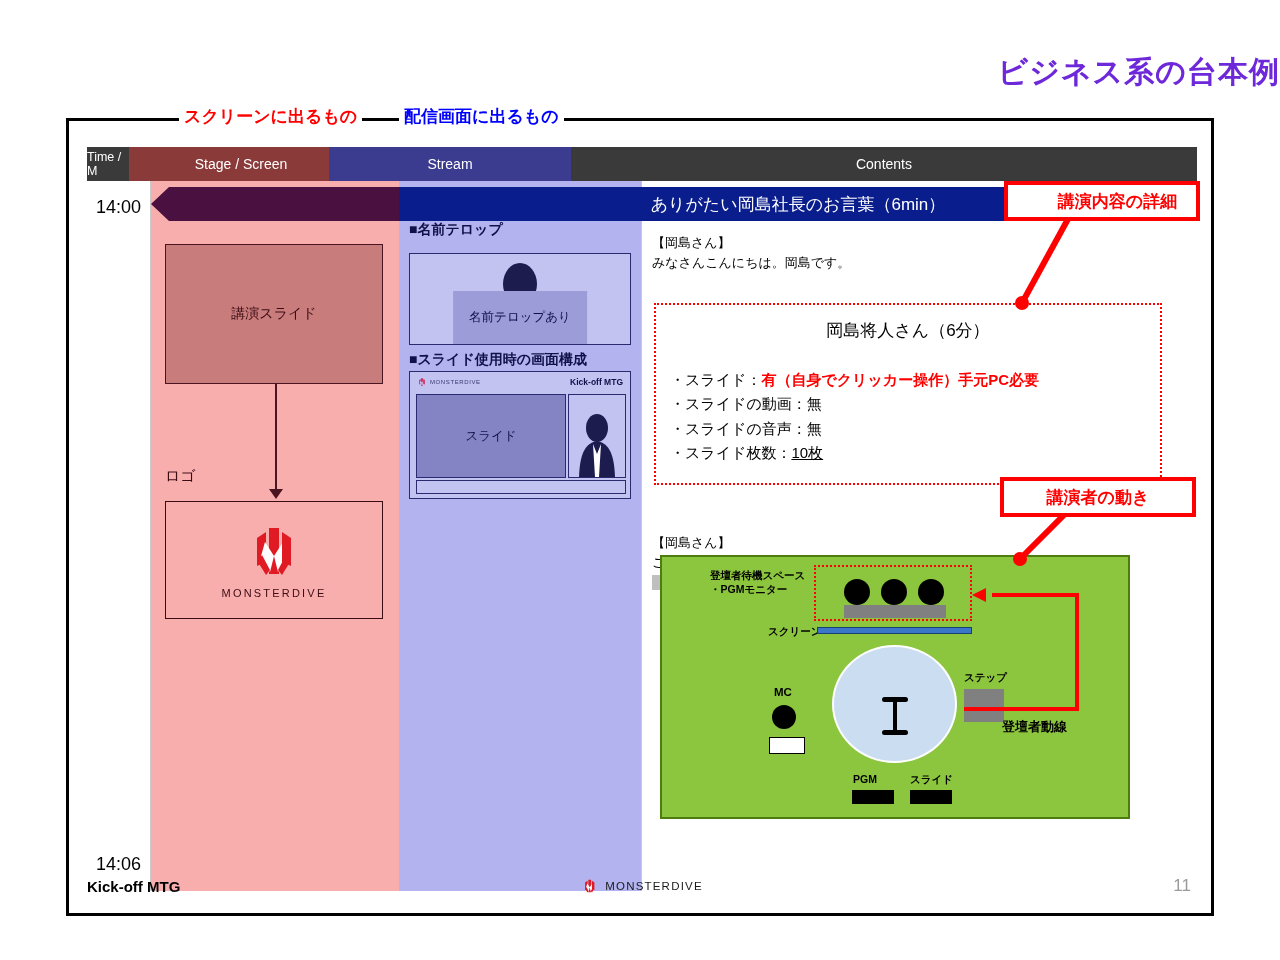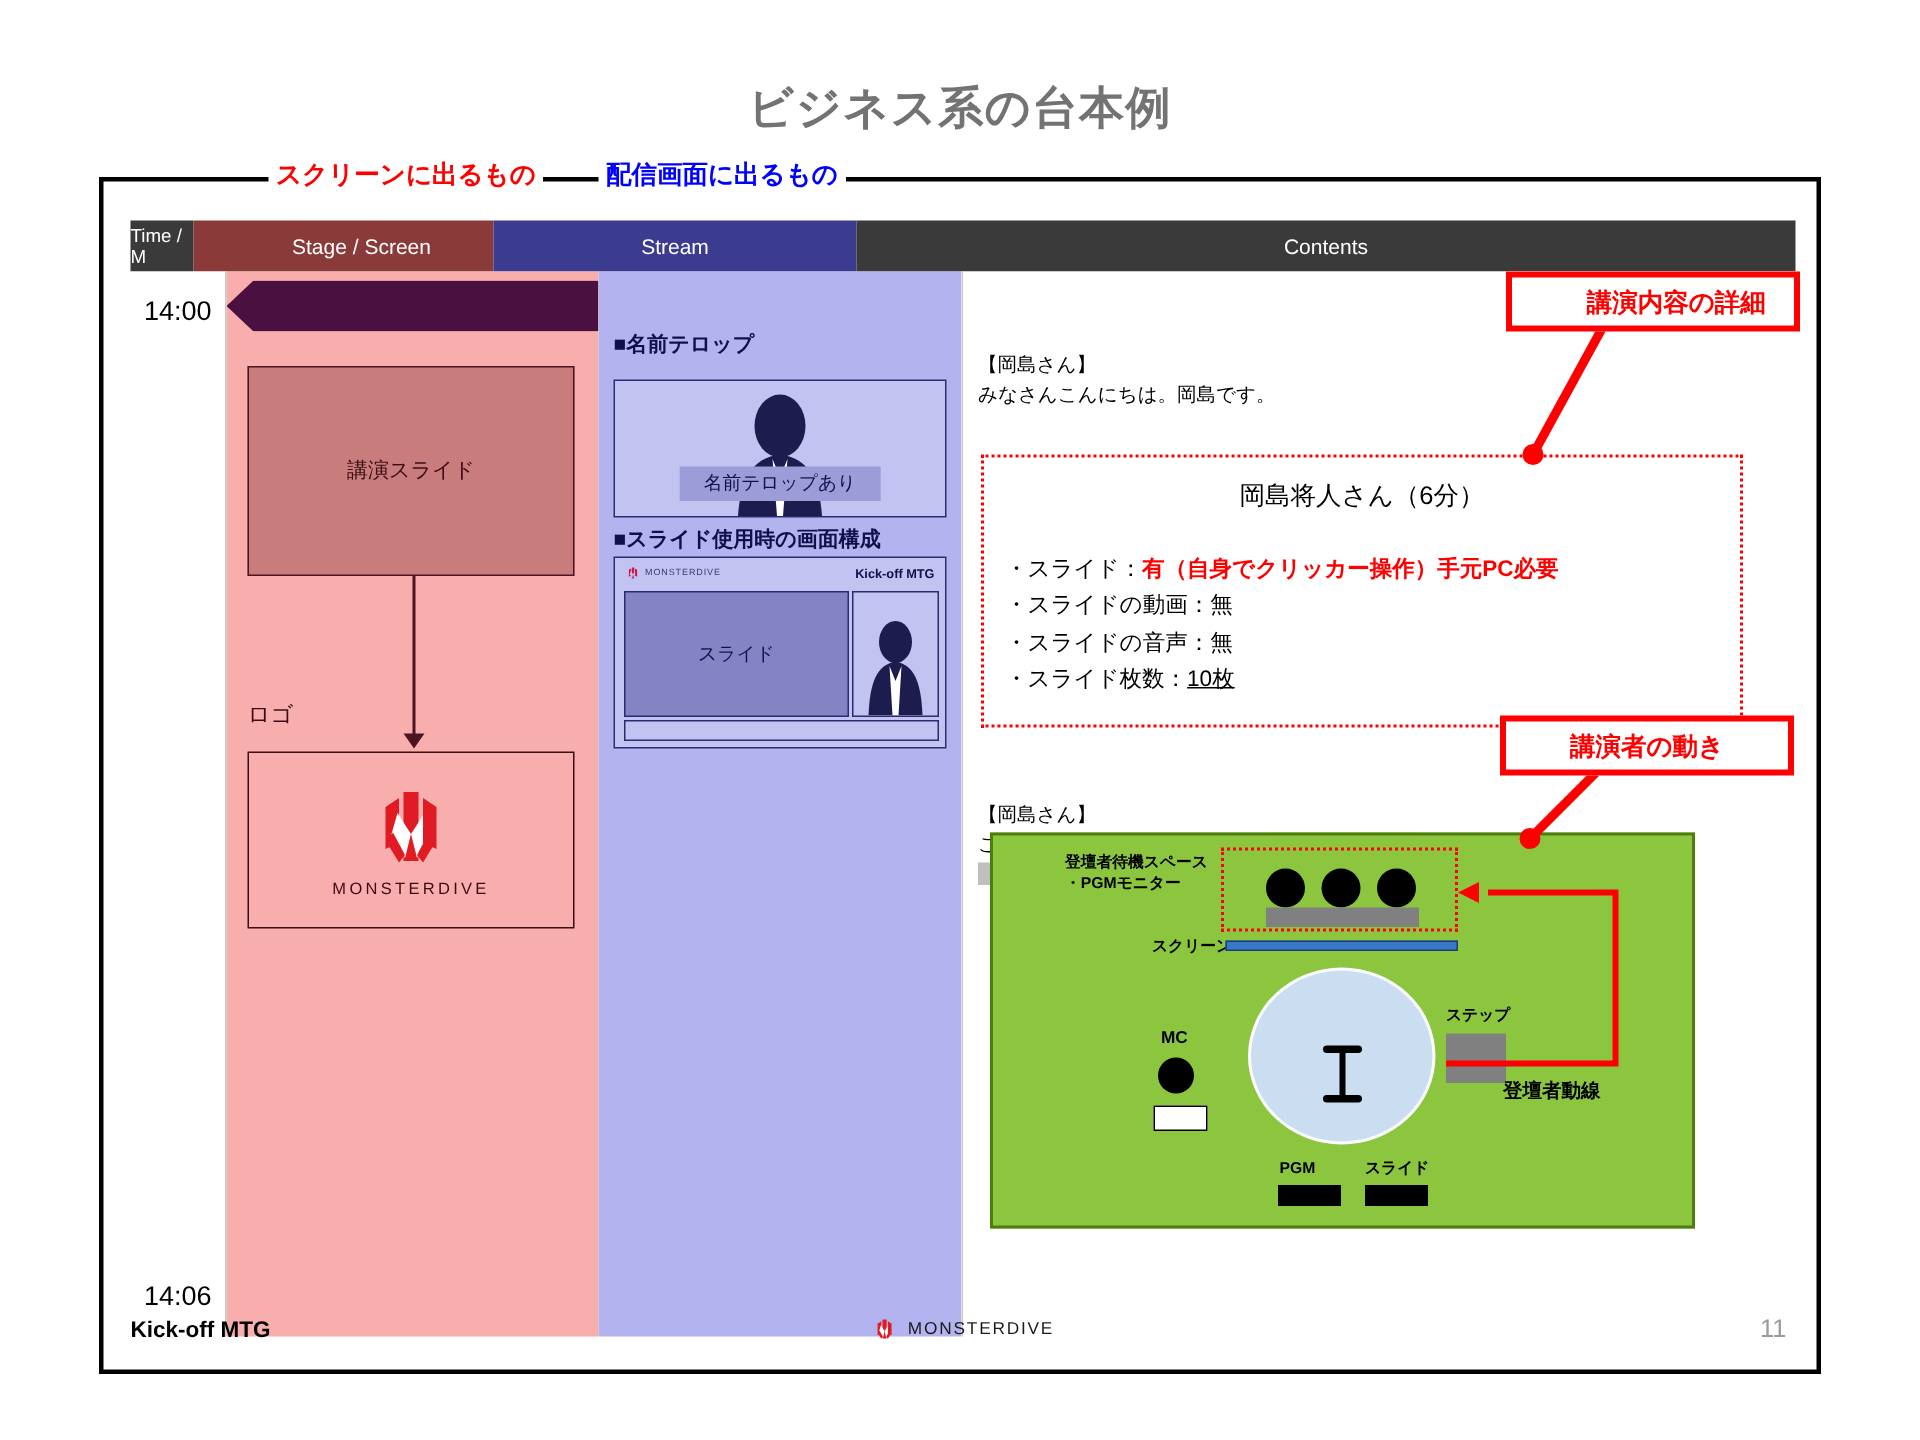--- a/index.html
+++ b/index.html
@@ -7,22 +7,22 @@
     width: 1280px; height: 960px;
     background: #ffffff;
     font-family: "Liberation Sans", "DejaVu Sans", sans-serif;
     position: relative;
     overflow: hidden;
   }
 
   
   .deck-title {
     position: absolute; top: 52px; left: 0; width: 1280px;
-    text-align: center;
-    font-size: 30px; font-weight: bold; color: #737373;
+    text-align: right;
+    font-size: 30px; font-weight: bold; color: #6d28d9;
     letter-spacing: 1px;
   }
 
   
   .slide-frame {
     position: absolute; left: 66px; top: 118px;
     width: 1148px; height: 798px;
     border: 3px solid #000000;
     background: #ffffff;
   }
@@ -125,23 +125,23 @@
 
   .telop-box {
     position: absolute; left: 10px; top: 72px; width: 222px; height: 92px;
     background: #C3C3F2; border: 1.5px solid #2A2A70;
     overflow: hidden;
   }
   .person-silhouette {
     position: absolute; left: 50%; transform: translateX(-50%); bottom: 0;
   }
   .telop-caption {
-    position: absolute; bottom: 10px; left: 50%; transform: translateX(-50%);
+    position: absolute; bottom: 0; left: 50%; transform: translateX(-50%);
     background: #9C9CD8; color: #10104A; font-size: 12.5px;
-    padding: 3px 16px; white-space: nowrap;
+    padding: 18px 16px; white-space: nowrap;
   }
 
   .compose-box {
     position: absolute; left: 10px; top: 190px; width: 222px; height: 128px;
     background: #C3C3F2; border: 1.5px solid #2A2A70;
   }
   .compose-bar {
     position: absolute; left: 0; top: 0; width: 100%; height: 20px;
     display: flex; align-items: center; justify-content: space-between;
     padding: 0 7px;
@@ -440,20 +440,23 @@
 
           <div class="sm-label" style="left:191px;top:216px;">PGM</div>
           <div class="sm-label" style="left:248px;top:216px;">スライド</div>
           <div class="sm-pgm-box"></div>
           <div class="sm-slide-box"></div>
         </div>
       </div>
 
       <div class="session-bar">
         <div class="session-arrow"></div>
+        <div class="session-main">
+          <span class="session-label">ありがたい岡島社長のお言葉（6min）</span>
+        </div>
       </div>
 
     </div>
   </div>
 
   <div class="footer">
     <div class="footer-left">Kick-off MTG</div>
     <div class="footer-center">
       <svg width="17" height="16" viewBox="0 0 62 58">
         <polygon points="14,16 23,10 23,40 14,44" fill="#E01B24"></polygon>

